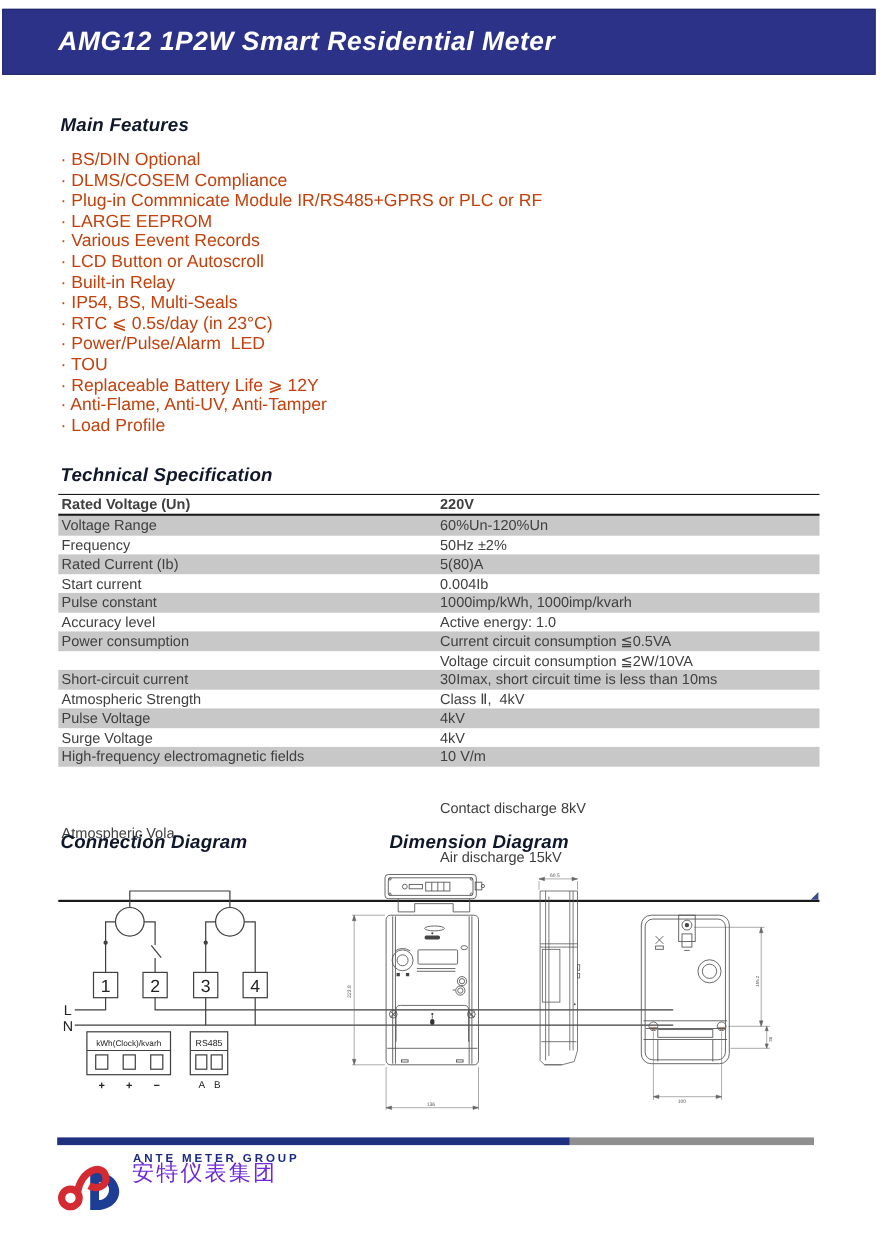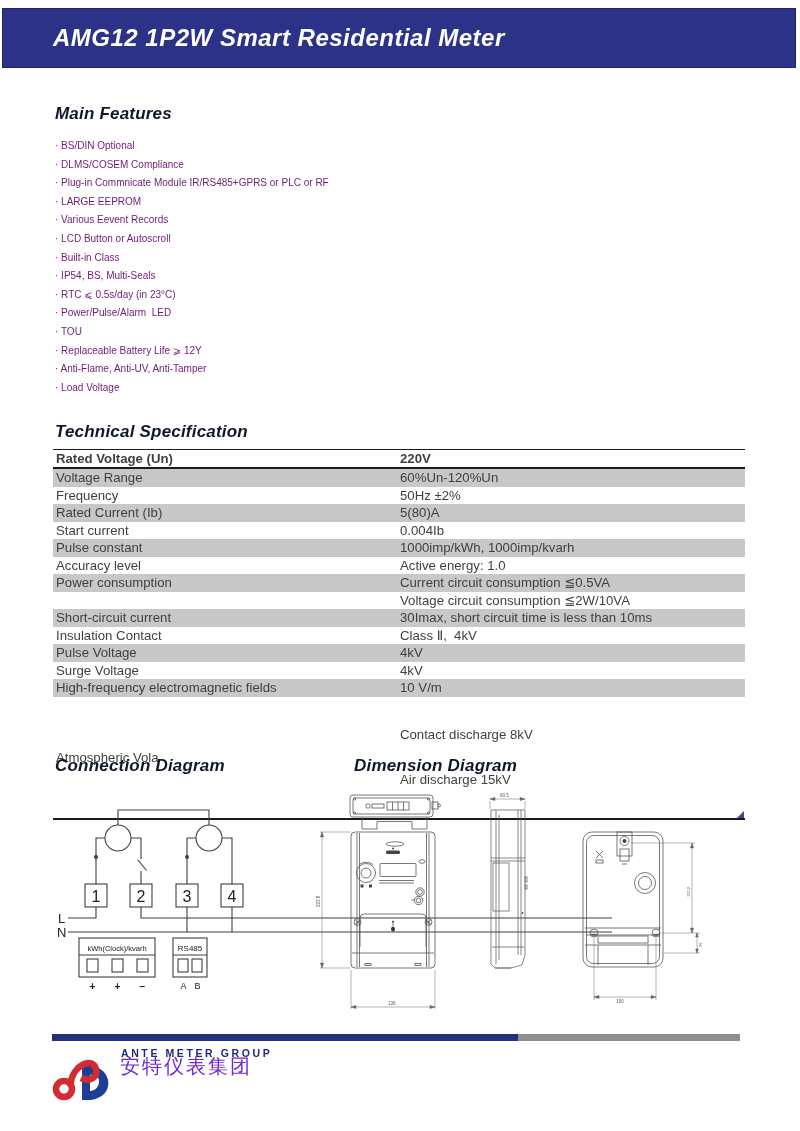--- a/index.html
+++ b/index.html
@@ -22,21 +22,21 @@
     position:absolute; color:#0f172a; font-style:italic; font-weight:bold;
     font-size:17px; letter-spacing:0.2px;
   }
   .features-heading { left:55px; top:104px; }
   .specs-heading    { left:55px; top:422px; }
   .conn-heading     { left:55px; top:756px; }
   .dim-heading      { left:310px; top:756px;margin-left:44px; }
   
   .features-list {
     position:absolute; left:55px; top:137px; list-style:none;
-    font-size:10px; color:#701a75;
+    font-size:16px; color:#c2410c;
   }
   .features-list li { line-height:18.6px; white-space:pre-wrap; }
   
   .spec-table {
     position:absolute; left:53px; top:449px; width:692px;
     border-top:1px solid #1a1a1a; border-bottom:2px solid #1a1a1a;
     font-size:13.2px; color:#404040;
   }
   .spec-row { display:flex; align-items:center; min-height:17.5px; }
   .spec-header-row {
@@ -78,28 +78,28 @@
   </div>
 
   <div class="section-heading features-heading">Main Features</div>
   <ul class="features-list">
     <li>· BS/DIN Optional</li>
     <li>· DLMS/COSEM Compliance</li>
     <li>· Plug-in Commnicate Module IR/RS485+GPRS or PLC or RF</li>
     <li>· LARGE EEPROM</li>
     <li>· Various Eevent Records</li>
     <li>· LCD Button or Autoscroll</li>
-    <li>· Built-in Class</li>
+    <li>· Built-in Relay</li>
     <li>· IP54, BS, Multi-Seals</li>
     <li>· RTC ⩽ 0.5s/day (in 23°C)</li>
     <li>· Power/Pulse/Alarm  LED</li>
     <li>· TOU</li>
     <li>· Replaceable Battery Life ⩾ 12Y</li>
     <li>· Anti-Flame, Anti-UV, Anti-Tamper</li>
-    <li>· Load Voltage</li>
+    <li>· Load Profile</li>
   </ul>
 
   <div class="section-heading specs-heading">Technical Specification</div>
   <div class="spec-table">
     <div class="spec-row spec-header-row">
       <div class="spec-label">Rated Voltage (Un)</div>
       <div class="spec-value">220V</div>
     </div>
     <div class="spec-rows">
       <div class="spec-row">
@@ -132,21 +132,21 @@
         </div>
       <div class="spec-row">
           <div class="spec-label"></div>
           <div class="spec-value">Voltage circuit consumption ≦2W/10VA</div>
         </div>
       <div class="spec-row">
           <div class="spec-label">Short-circuit current</div>
           <div class="spec-value">30Imax, short circuit time is less than 10ms</div>
         </div>
       <div class="spec-row">
-          <div class="spec-label">Insulation Contact</div>
+          <div class="spec-label">Atmospheric Strength</div>
           <div class="spec-value">Class Ⅱ,  4kV</div>
         </div>
       <div class="spec-row">
           <div class="spec-label">Pulse Voltage</div>
           <div class="spec-value">4kV</div>
         </div>
       <div class="spec-row">
           <div class="spec-label">Surge Voltage</div>
           <div class="spec-value">4kV</div>
         </div>

